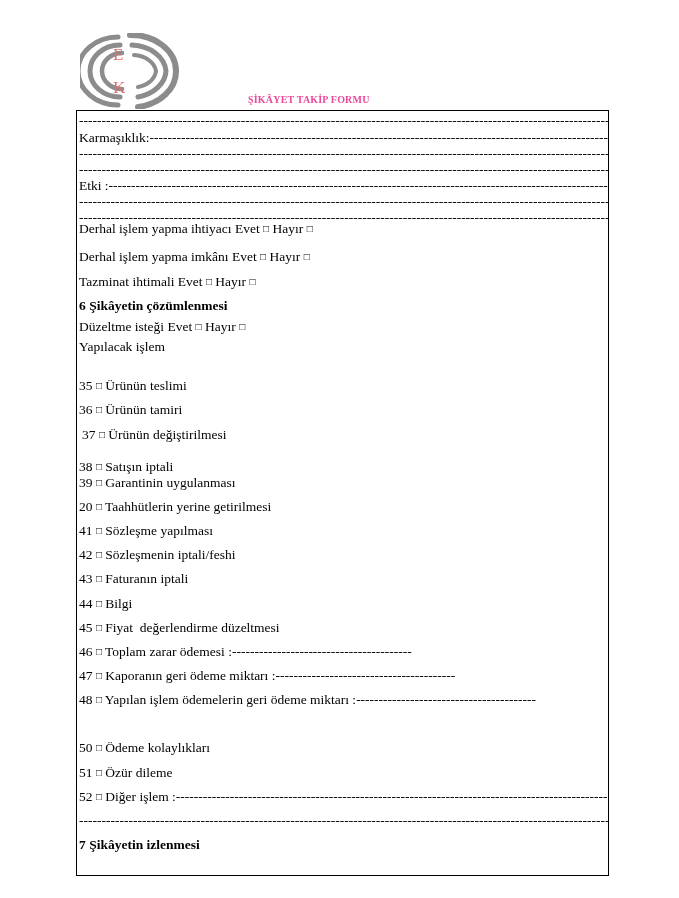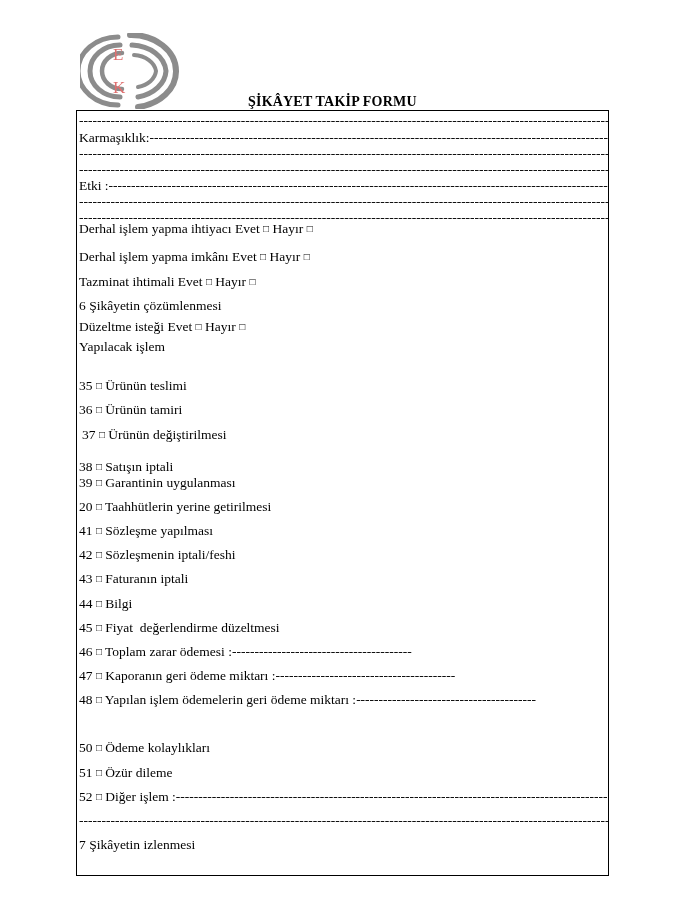--- a/index.html
+++ b/index.html
@@ -1,25 +1,25 @@
 <!DOCTYPE html>
 <html><head>
 <meta charset="utf-8">
 <style>
   html, body { margin: 0; padding: 0; background: #ffffff; }
   body { width: 679px; height: 898px; position: relative; overflow: hidden;
          font-family: "Liberation Serif", "DejaVu Serif", serif; color: #000; }
   .logo { position: absolute; left: 80px; top: 33px; width: 100px; height: 76px; }
-  .title { position: absolute; left: 248px; top: 94px; font-size: 14px; font-weight: bold;
-           color: #000000; letter-spacing: 0.2px; white-space: nowrap; }
+  .title { position: absolute; left: 248px; top: 94px; font-size: 10px; font-weight: bold;
+           color: #ec4899; letter-spacing: 0.2px; white-space: nowrap; }
   .frame { position: absolute; left: 76px; top: 110px; width: 533px; height: 766px;
            border: 1px solid #000; box-sizing: border-box; overflow: hidden; }
   .line { position: absolute; left: 2px; font-size: 13.5px; white-space: nowrap; line-height: 16px; }
   .dash { overflow: hidden; width: 529px; letter-spacing: 0px; }
-  .bold { font-weight: normal; }
+  .bold { font-weight: bold; }
   .box { font-size: 10px; position: relative; top: -1px; }
 </style>
 </head>
 <body>
 
 <svg class="logo" viewBox="0 0 100 76">
   <g fill="none" stroke="#8c8c8c" stroke-linecap="round">
     <path d="M38 4 A40 34 0 0 0 38 72" stroke-width="5"></path>
     <path d="M40 12 A30 26 0 0 0 40 64" stroke-width="5"></path>
     <path d="M42 20 A20 18 0 0 0 42 56" stroke-width="4.5"></path>

